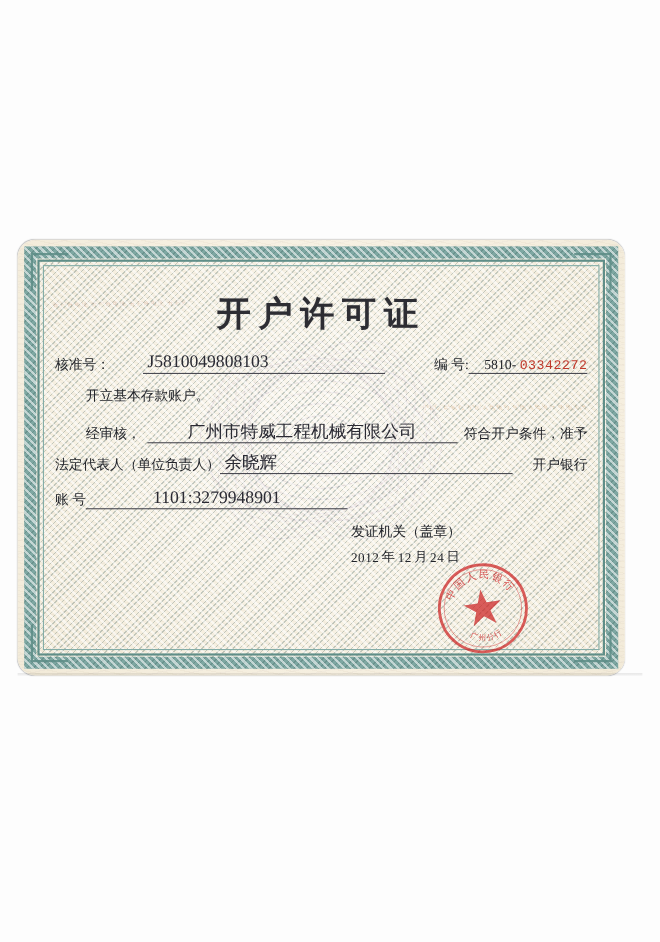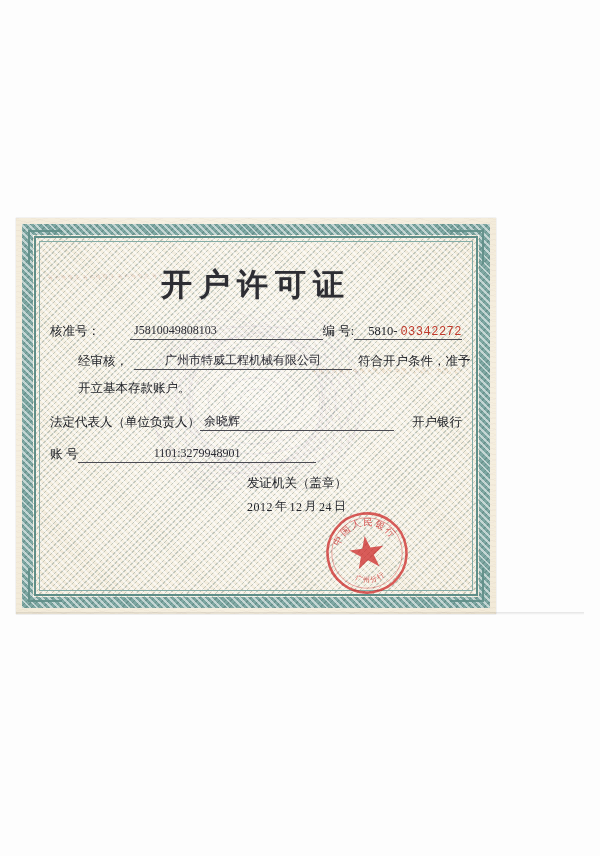--- a/index.html
+++ b/index.html
@@ -19,26 +19,27 @@
     width: 600px;
     height: 856px;
     background: #fdfdfd;
   }
 
   
   #certificate {
     position: absolute;
     left: 16px;
     top: 218px;
-    width: 480px;
+    width: 552px;
     height: 396px;
     background:
       radial-gradient(ellipse at 50% 45%, #fbf7ef 0%, #f7f1e3 55%, #f2ead8 100%);
     box-shadow: 0 0 1px rgba(0,0,0,0.25);
     overflow: hidden;
+    border-radius: 16px;
   }
 
   
   #guilloche {
     position: absolute;
     inset: 0;
     opacity: 0.55;
     background:
       repeating-linear-gradient(12deg, rgba(182,160,120,0.10) 0 1px, rgba(0,0,0,0) 1px 5px),
       repeating-linear-gradient(-12deg, rgba(160,140,170,0.08) 0 1px, rgba(0,0,0,0) 1px 6px);
@@ -150,21 +151,21 @@
     font-size: 12.5px;
   }
 
   .fill {
     flex: 1 1 auto;
     border-bottom: 1px solid #4a4a52;
     position: relative;
     min-height: 17px;
     padding: 0 4px;
     font-family: "Liberation Serif", serif;
-    font-size: 12px;
+    font-size: 16px;
     color: #1b1b22;
     line-height: 16px;
     white-space: nowrap;
     overflow: hidden;
   }
   .fill.noline { border-bottom: none; }
   .fill.handwriting {
     font-family: "Liberation Serif", serif;
     color: #2a2a33;
   }
@@ -319,28 +320,28 @@
           <span class="label">核准号：</span>
           <span class="fill handwriting">J5810049808103</span>
         </div>
         <div id="approval-right">
           <span class="label">编 号:</span>
           <span id="serial-prefix">5810-</span>
           <span id="serial-value">03342272</span>
         </div>
       </div>
 
+      <div class="row" id="row-body2">
+        <span class="label">开立基本存款账户。</span>
+      </div>
+
       <div class="row" id="row-body1">
         <span class="label">经审核，</span>
         <span class="fill handwriting">广州市特威工程机械有限公司</span>
         <span class="label">符合开户条件，准予</span>
-      </div>
-
-      <div class="row" id="row-body2">
-        <span class="label">开立基本存款账户。</span>
       </div>
 
       <div class="row" id="row-rep">
         <span class="label">法定代表人（单位负责人）</span>
         <span class="fill handwriting" id="rep-fill">余晓辉</span>
         <span class="label" id="bank-label">开户银行</span>
       </div>
 
       <div class="row" id="row-account">
         <span class="label">账  号</span>

